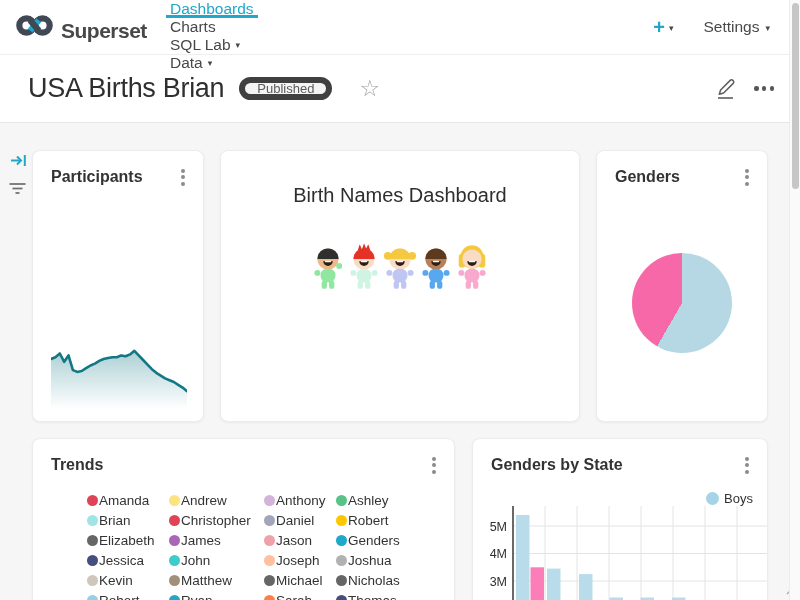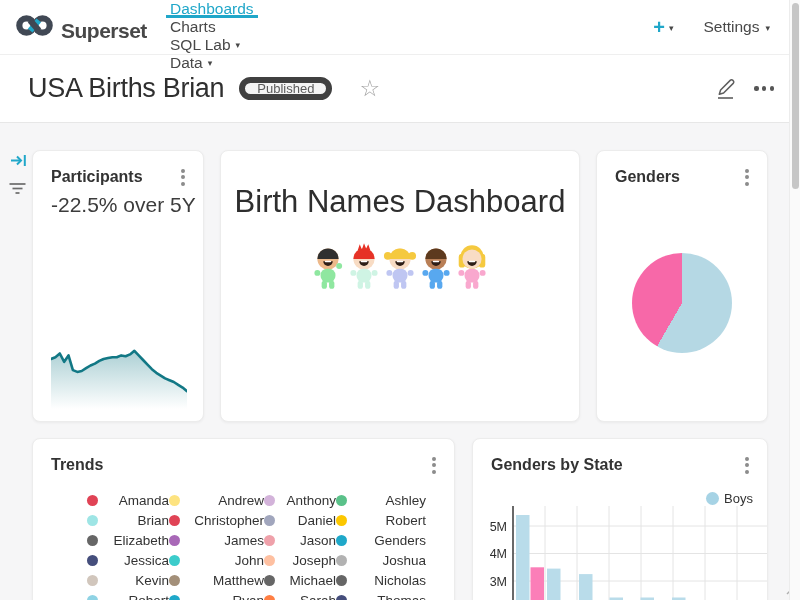--- a/index.html
+++ b/index.html
@@ -45,30 +45,30 @@
   .kebab { display:flex; flex-direction:column; gap:2.6px; padding:3px; cursor:pointer; }
   .kebab i { width:3.8px; height:3.8px; border-radius:50%; background:#8C8C8C; }
 
   #card-participants { left:32px; top:150px; width:172px; height:272px; }
   .big-number { margin:30px 0 0 18px; font-size:46px; font-weight:500; color:#1F1F1F; letter-spacing:-1.5px; }
   .subheader  { margin:4px 0 0 18px; font-size:21px; color:#3C3C3C; }
   .spark-wrap { position:absolute; left:18px; top:193px; }
 
   #card-markdown { left:220px; top:150px; width:360px; height:272px; }
   .md-heading { position:absolute; top:33px; left:0; width:100%; text-align:center;
-                font-size:31px; font-weight:500; color:#2E2E2E; }
+                font-size:20px; font-weight:500; color:#2E2E2E; }
   .babies-row { position:absolute; top:92px; left:0; width:100%; display:flex; justify-content:center; gap:2px; }
 
   #card-genders { left:596px; top:150px; width:172px; height:272px; }
   .pie { position:absolute; left:35px; top:102px; width:100px; height:100px; border-radius:50%; }
 
   #card-trends { left:32px; top:438px; width:423px; height:220px; }
   .trends-legend { position:absolute; left:54px; top:51px; display:grid;
                    grid-template-columns:82px 95px 72px 90px; grid-auto-rows:20px; }
-  .lg-item { display:flex; align-items:center; gap:1px; cursor:pointer;justify-content:space-between; }
+  .lg-item { display:flex; align-items:center; gap:1px; cursor:pointer; }
   .lg-dot { width:11px; height:11px; border-radius:50%; flex:0 0 auto; }
   .lg-label { font-size:13.5px; color:#333; white-space:nowrap; }
 
   #card-gbs { left:472px; top:438px; width:296px; height:220px; }
   .gbs-legend { position:absolute; top:52px; right:14px; display:flex; align-items:center; gap:5px; cursor:pointer; }
   .gbs-dot { width:13px; height:13px; border-radius:50%; }
   .gbs-label { font-size:13px; color:#333; }
   .gbs-chart { position:absolute; left:0; top:67px; }
 
   
@@ -158,21 +158,20 @@
 
   <div class="card" id="card-participants">
     <div class="card-head">
       <span class="card-title">Participants</span>
       <span class="kebab">
           <i></i>
           <i></i>
           <i></i>
         </span>
     </div>
-    <div class="subheader">-22.5% over 5Y</div>
     <div class="spark-wrap">
       <svg width="136" height="70" viewBox="0 0 136 70">
           <defs>
             <linearGradient id="sg" x1="0" y1="0" x2="0" y2="1">
               <stop offset="0" stop-color="#127885" stop-opacity="0.35"></stop>
               <stop offset="0.92" stop-color="#127885" stop-opacity="0"></stop>
             </linearGradient>
           </defs>
           <polygon points="0.0,15.0 4.4,13.2 8.8,9.5 13.2,17.8 17.5,11.4 21.9,26.1 26.3,27.9 30.7,27.0 35.1,24.2 39.5,21.5 43.9,19.6 48.3,16.9 52.6,15.0 57.0,14.1 61.4,13.2 65.8,13.2 70.2,11.4 74.6,12.3 79.0,10.4 83.4,6.8 87.7,11.4 92.1,16.0 96.5,20.6 100.9,25.2 105.3,28.8 109.7,31.6 114.1,34.4 118.5,36.2 122.8,38.0 127.2,40.8 131.6,43.6 136.0,47.2 136,70 0,70" fill="url(#sg)"></polygon>
           <polyline points="0.0,15.0 4.4,13.2 8.8,9.5 13.2,17.8 17.5,11.4 21.9,26.1 26.3,27.9 30.7,27.0 35.1,24.2 39.5,21.5 43.9,19.6 48.3,16.9 52.6,15.0 57.0,14.1 61.4,13.2 65.8,13.2 70.2,11.4 74.6,12.3 79.0,10.4 83.4,6.8 87.7,11.4 92.1,16.0 96.5,20.6 100.9,25.2 105.3,28.8 109.7,31.6 114.1,34.4 118.5,36.2 122.8,38.0 127.2,40.8 131.6,43.6 136.0,47.2" fill="none" stroke="#127885" stroke-width="2.6" stroke-linejoin="round" stroke-linecap="round"></polyline>

